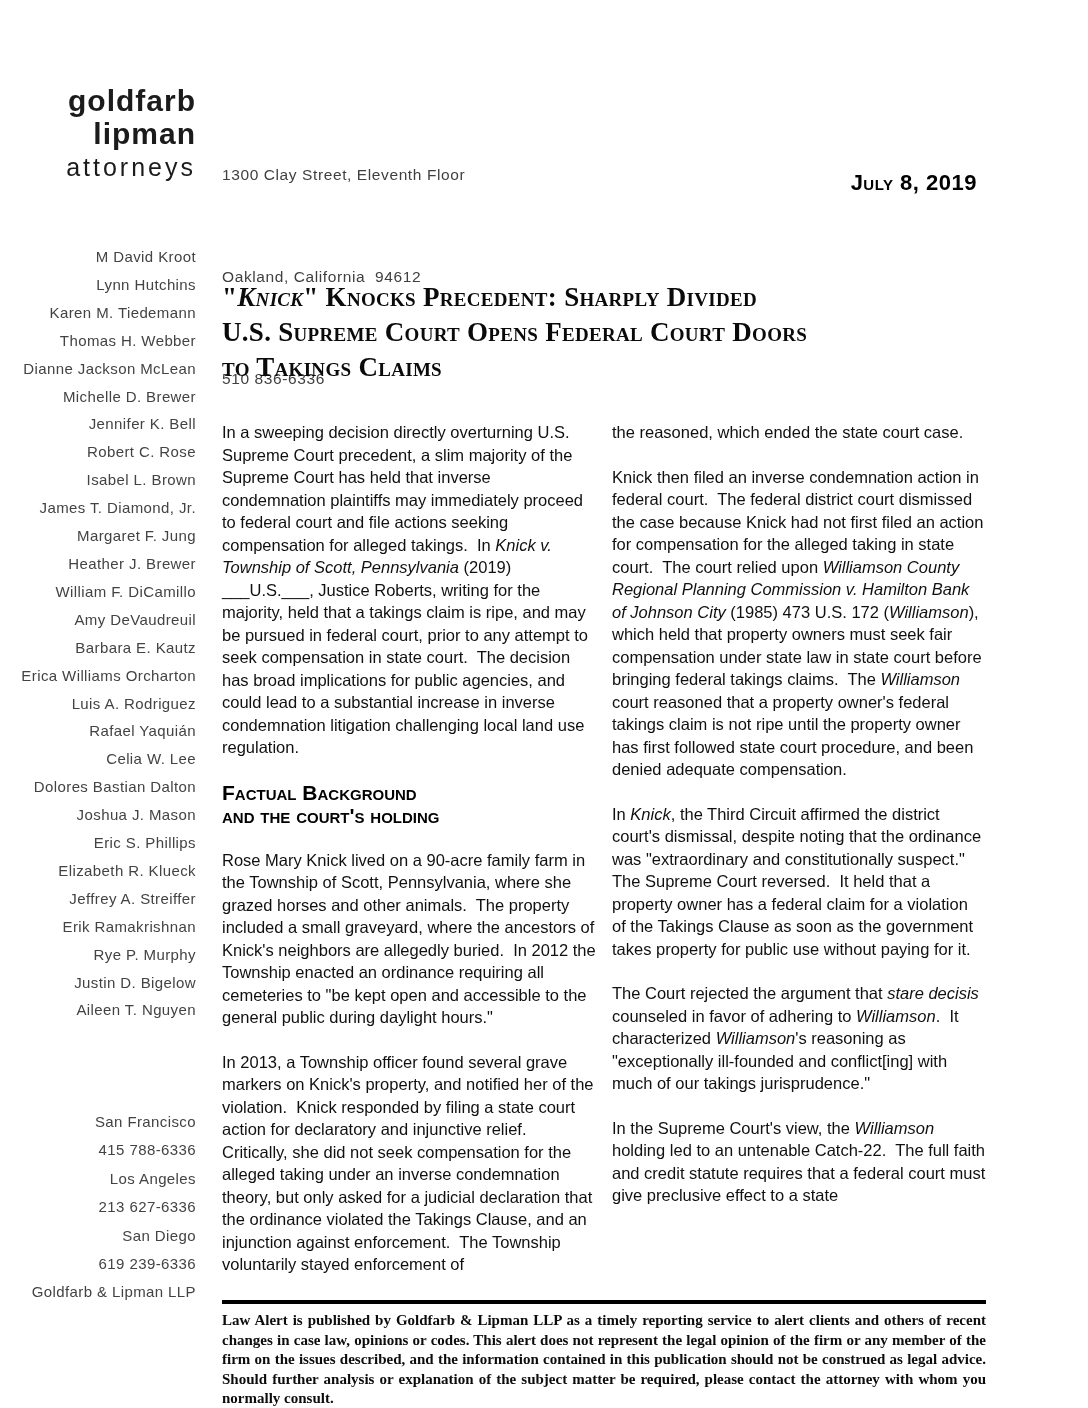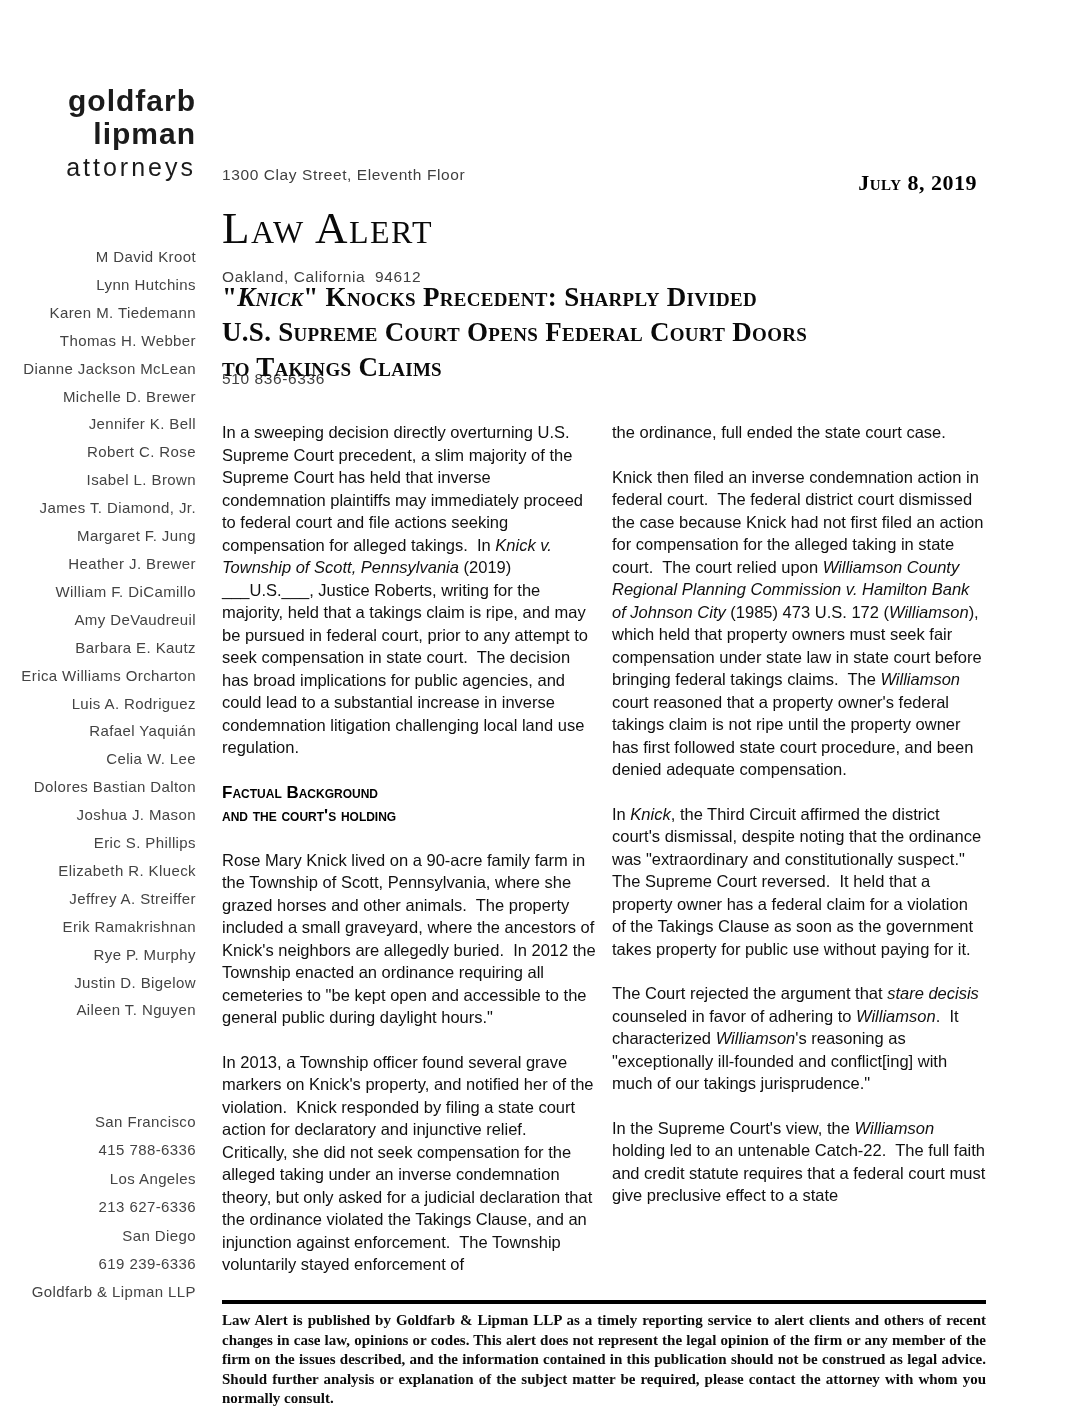--- a/index.html
+++ b/index.html
@@ -17,38 +17,38 @@
              font-family:"Liberation Sans", sans-serif; font-size:15.5px;
              line-height:34px; color:#3f3f3f; letter-spacing:0.6px; white-space:pre-wrap; }
   .attorneys { position:absolute; left:0; top:243px; width:196px; text-align:right;
                font-family:"Liberation Sans", sans-serif; font-size:15px;
                line-height:27.9px; color:#434343; letter-spacing:0.4px; }
   .offices { position:absolute; left:0; top:1108px; width:196px; text-align:right;
              font-family:"Liberation Sans", sans-serif; font-size:15px;
              line-height:28.4px; color:#434343; letter-spacing:0.4px; }
   
   .date { position:absolute; right:111px; top:170px;
-          font-family:Liberation Serif, serif; font-variant:small-caps;
+          font-family:Liberation Sans, sans-serif; font-variant:small-caps;
           font-weight:700; font-size:22px; color:#000; letter-spacing:0.5px; }
   .masthead { position:absolute; left:222px; top:202px;
               font-family:"Liberation Serif", serif; font-variant:small-caps;
               font-weight:400; font-size:45px; color:#0a0a0a; letter-spacing:1.5px; }
   .headline { position:absolute; left:222px; top:280px; width:770px;
               font-family:"Liberation Serif", serif; font-variant:small-caps;
               font-weight:700; font-size:27px; line-height:35px; color:#0a0a0a;
               letter-spacing:0.3px; }
   
   .article { position:absolute; left:222px; top:421px; width:764px;
              display:flex; gap:16px;
              font-family:Liberation Sans, sans-serif; font-size:16.5px;
              line-height:22.5px; color:#101010; }
   .col { flex:1; }
   .col p { margin:0 0 22px 0; white-space:pre-wrap; }
   .col i { font-style:italic; }
-  .section-heading { font-weight:700; font-variant:small-caps; font-size:17px;
+  .section-heading { font-weight:700; font-variant:small-caps; font-size:21px;
                      line-height:23px; margin:0 0 22px 0; color:#000; }
   
   .footer-rule { position:absolute; left:222px; top:1300px; width:764px; height:4px;
                  background:#000; }
   .disclaimer { position:absolute; left:222px; top:1311px; width:764px;
                 font-family:"Liberation Serif", serif; font-weight:700;
                 font-size:15px; line-height:19.5px; color:#0c0c0c;
                 text-align:justify; }
 </style>
 </head>
@@ -63,21 +63,20 @@
   </div>
 
   <div class="contact">
     <div>1300 Clay Street, Eleventh Floor</div>
     <div>Oakland, California  94612</div>
     <div>510 836-6336</div>
   </div>
 
   <div class="date">July 8, 2019</div>
 
-  <div class="masthead">Law Alert</div>
 
   <div class="headline" id="headline">
       <div><span>"</span><i>Knick</i><span>" Knocks Precedent: Sharply Divided</span></div>
       <div><span>U.S. Supreme Court Opens Federal Court Doors</span></div>
       <div><span>to Takings Claims</span></div>
     </div>
 
   <div class="attorneys" id="attorneys">
       <div>M David Kroot</div>
       <div>Lynn Hutchins</div>
@@ -123,21 +122,21 @@
     <div class="col" id="col-left">
         <p><span>In a sweeping decision directly overturning U.S. Supreme Court precedent, a slim majority of the Supreme Court has held that inverse condemnation plaintiffs may immediately proceed to federal court and file actions seeking compensation for alleged takings.  In </span><i>Knick v. Township of Scott, Pennsylvania</i><span> (2019) ___U.S.___, Justice Roberts, writing for the majority, held that a takings claim is ripe, and may be pursued in federal court, prior to any attempt to seek compensation in state court.  The decision has broad implications for public agencies, and could lead to a substantial increase in inverse condemnation litigation challenging local land use regulation.</span></p>
         <div class="section-heading">
           <div>Factual Background</div>
           <div>and the court's holding</div>
         </div>
         <p><span>Rose Mary Knick lived on a 90-acre family farm in the Township of Scott, Pennsylvania, where she grazed horses and other animals.  The property included a small graveyard, where the ancestors of Knick's neighbors are allegedly buried.  In 2012 the Township enacted an ordinance requiring all cemeteries to "be kept open and accessible to the general public during daylight hours."</span></p>
         <p><span>In 2013, a Township officer found several grave markers on Knick's property, and notified her of the violation.  Knick responded by filing a state court action for declaratory and injunctive relief.  Critically, she did not seek compensation for the alleged taking under an inverse condemnation theory, but only asked for a judicial declaration that the ordinance violated the Takings Clause, and an injunction against enforcement.  The Township voluntarily stayed enforcement of</span></p>
       </div>
     <div class="col" id="col-right">
-        <p><span>the ordinance, full ended the state court case.</span></p>
+        <p><span>the reasoned, which ended the state court case.</span></p>
         <p><span>Knick then filed an inverse condemnation action in federal court.  The federal district court dismissed the case because Knick had not first filed an action for compensation for the alleged taking in state court.  The court relied upon </span><i>Williamson County Regional Planning Commission v. Hamilton Bank of Johnson City</i><span> (1985) 473 U.S. 172 (</span><i>Williamson</i><span>), which held that property owners must seek fair compensation under state law in state court before bringing federal takings claims.  The </span><i>Williamson</i><span> court reasoned that a property owner's federal takings claim is not ripe until the property owner has first followed state court procedure, and been denied adequate compensation.</span></p>
         <p><span>In </span><i>Knick</i><span>, the Third Circuit affirmed the district court's dismissal, despite noting that the ordinance was "extraordinary and constitutionally suspect."  The Supreme Court reversed.  It held that a property owner has a federal claim for a violation of the Takings Clause as soon as the government takes property for public use without paying for it.</span></p>
         <p><span>The Court rejected the argument that </span><i>stare decisis</i><span> counseled in favor of adhering to </span><i>Williamson</i><span>.  It characterized </span><i>Williamson</i><span>'s reasoning as "exceptionally ill-founded and conflict[ing] with much of our takings jurisprudence."</span></p>
         <p><span>In the Supreme Court's view, the </span><i>Williamson</i><span> holding led to an untenable Catch-22.  The full faith and credit statute requires that a federal court must give preclusive effect to a state</span></p>
       </div>
   </div>
 
   <div class="footer-rule"></div>
   <div class="disclaimer">Law Alert is published by Goldfarb &amp; Lipman LLP as a timely reporting service to alert clients and others of recent changes in case law, opinions or codes. This alert does not represent the legal opinion of the firm or any member of the firm on the issues described, and the information contained in this publication should not be construed as legal advice. Should further analysis or explanation of the subject matter be required, please contact the attorney with whom you normally consult.</div>
 

